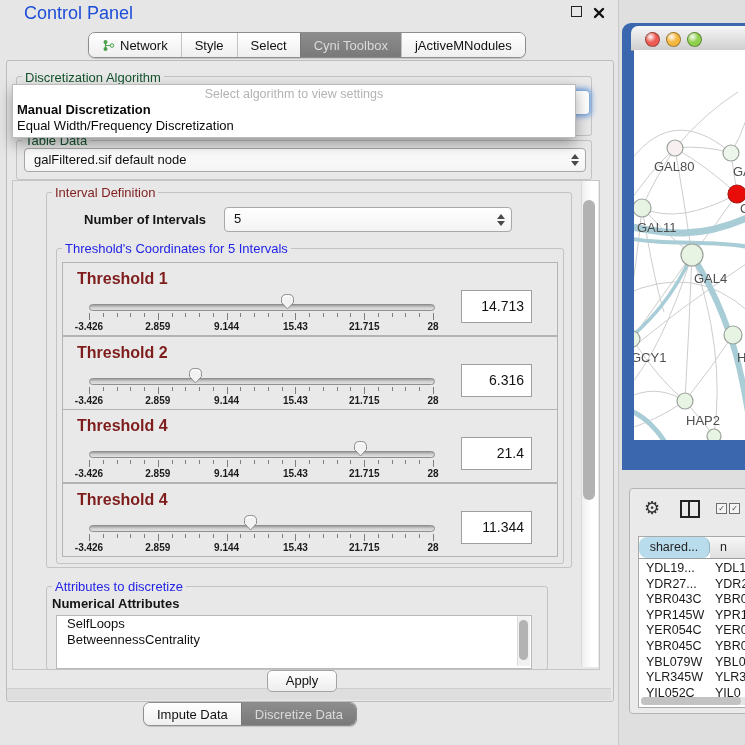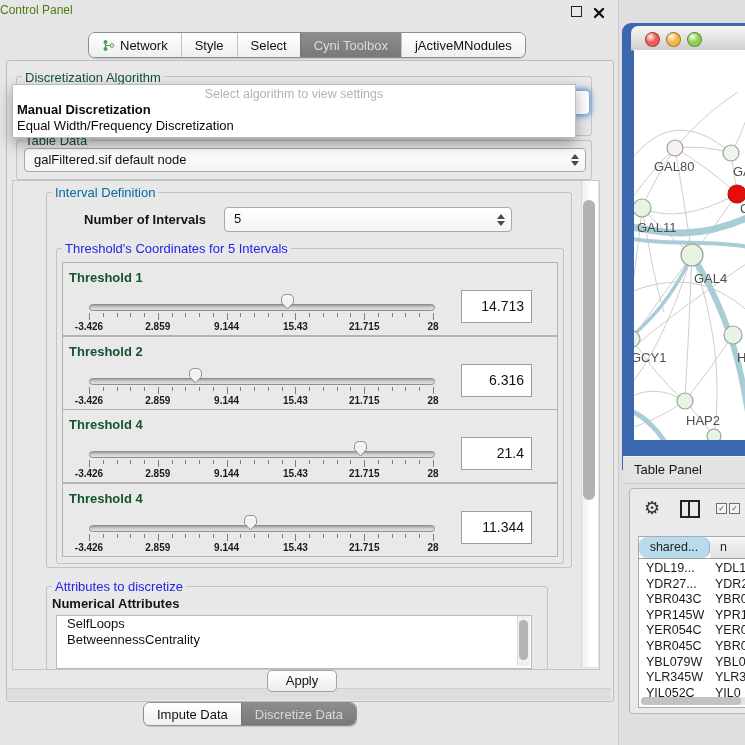--- a/index.html
+++ b/index.html
@@ -1,41 +1,41 @@
 <!DOCTYPE html>
 <html><head>
 <meta charset="utf-8">
 <style>
   html,body{margin:0;padding:0;width:745px;height:745px;overflow:hidden;
     font-family:"Liberation Sans",sans-serif;background:#e3e3e3;}
   
   #control-panel{position:absolute;left:0;top:0;width:618px;height:745px;background:#e6e6e6;}
   .titlebar{position:absolute;left:0;top:0;width:618px;height:22px;background:#e6e6e6;}
-  .titlebar .t{position:absolute;left:0;top:3px;font-size:12px;color:#4d7c0f;}
+  .titlebar .t{position:absolute;left:24px;top:3px;font-size:18px;color:#1d4ed8;}
   .float-ic{position:absolute;right:36px;top:6px;width:9px;height:9px;border:1.5px solid #222;}
   .close-ic{position:absolute;right:13px;top:5px;width:12px;height:12px;}
   
   .segwrap{position:absolute;display:flex;height:24px;border:1px solid #8d8d8d;border-radius:7px;
     overflow:hidden;background:#fff;box-shadow:0 1px 1px rgba(0,0,0,.15);}
   .seg{display:flex;align-items:center;padding:0 13px;font-size:13px;color:#111;
     background:linear-gradient(#ffffff,#efefef);border-left:1px solid #c2c2c2;white-space:nowrap;}
   .seg:first-child{border-left:none;}
   .seg.sel{background:linear-gradient(#8d8d8d,#797979);color:#dadada;border-left-color:#777;}
   .seg .net-ic{margin-right:5px;display:inline-flex;}
   #top-tabs{left:88px;top:32px;}
   #bottom-tabs{left:143px;top:702px;height:22px;}
   #bottom-tabs .seg{font-size:13px;}
   
   .main-box{position:absolute;left:6px;top:60px;width:606px;height:640px;background:#e8e8e8;
     border:1px solid #bdbdbd;border-radius:3px;}
   .footer-band{position:absolute;left:7px;top:688px;width:604px;height:11px;background:#dedede;border-top:1px solid #cecece;}
   .groupbox{position:absolute;border:1px solid #c3c3c3;border-radius:3px;}
   .grouptitle{position:absolute;font-size:13px;background:#e8e8e8;padding:0 3px;white-space:nowrap;}
   .gt-dark{color:#14532d;}
-  .gt-green{color:#0369a1;}
+  .gt-green{color:#7f1d1d;}
   .gt-blue{color:#2323e6;}
   
   .combo{position:absolute;background:linear-gradient(#ffffff,#f3f3f3);border:1px solid #a8a8a8;
     border-radius:4px;font-size:13px;color:#111;}
   .combo .val{position:absolute;left:9px;top:0;line-height:22px;white-space:nowrap;}
   .spinner{position:absolute;right:6px;top:50%;transform:translateY(-50%);width:9px;height:12px;}
   .spinner .up{position:absolute;left:1px;top:0;width:0;height:0;border-left:4px solid transparent;
     border-right:4px solid transparent;border-bottom:5px solid #4a4a4a;}
   .spinner .dn{position:absolute;left:1px;bottom:0;width:0;height:0;border-left:4px solid transparent;
     border-right:4px solid transparent;border-top:5px solid #4a4a4a;}
@@ -49,21 +49,21 @@
   .pp-item.b{font-weight:bold;}
   
   .scroll-area{position:absolute;left:12px;top:180px;width:586px;height:488px;border:1px solid #c6c6c6;background:#e8e8e8;}
   .vsb-track{position:absolute;left:581px;top:181px;width:16px;height:486px;
     background:linear-gradient(90deg,#efefef,#ffffff 60%);border-left:1px solid #dadada;}
   .vsb-thumb{position:absolute;left:583px;top:200px;width:12px;height:300px;background:#b2b2b2;border-radius:6px;}
   
   .blabel{position:absolute;font-size:13px;font-weight:bold;color:#141414;white-space:nowrap;}
   
   .th-panel{position:absolute;left:62px;width:494px;height:72px;background:#e9e9e9;border:1px solid #b3b3b3;}
-  .th-label{position:absolute;left:6px;top:7px;font-size:13px;font-weight:bold;color:#14532d;}
+  .th-label{position:absolute;left:14px;top:7px;font-size:16px;font-weight:bold;color:#7f1d1d;}
   .th-slider{position:absolute;left:26px;top:28px;width:344px;height:42px;}
   .track{position:absolute;left:0;top:13px;width:344px;height:5px;border:1px solid #8f8f8f;border-radius:4px;
     background:linear-gradient(#9c9c9c,#cdcdcd 45%,#e2e2e2);}
   .ticks{position:absolute;left:0;top:22px;width:344px;height:8px;}
   .tick{position:absolute;top:0;width:1px;background:#7e7e7e;}
   .tick.maj{height:7px;}
   .tick.min{height:4px;}
   .tick-labels{position:absolute;left:0;top:30px;width:344px;height:12px;}
   .tick-lab{position:absolute;transform:translateX(-50%);font-size:10px;font-weight:bold;color:#1b1b1b;white-space:nowrap;}
   .handle{position:absolute;top:2px;width:15px;height:17px;}
@@ -465,23 +465,20 @@
           <text x="106" y="163" font-size="13" fill="#4f4f4f">C</text>
           <text x="3" y="182" font-size="13" fill="#4f4f4f">GAL11</text>
           <text x="60" y="233" font-size="13" fill="#4f4f4f">GAL4</text>
           <text x="-3" y="312" font-size="13" fill="#4f4f4f">GCY1</text>
           <text x="103" y="312" font-size="13" fill="#4f4f4f">H</text>
           <text x="52" y="375" font-size="13" fill="#4f4f4f">HAP2</text>
         </svg>
     </div>
   </div>
 
-  <div class="tp-header" style="left:4px;">
-    <span class="t">Table Panel</span>
-  </div>
 
   <div class="tp-box" style="left:10px;">
     <span class="gear">⚙</span>
     <span class="colsel">
         <span class="mid"></span>
       </span>
     <span class="cbx" style="left:86px;">✓</span>
     <span class="cbx" style="left:99px;">✓</span>
     <div class="tp-table">
       <div class="tp-hrow">

